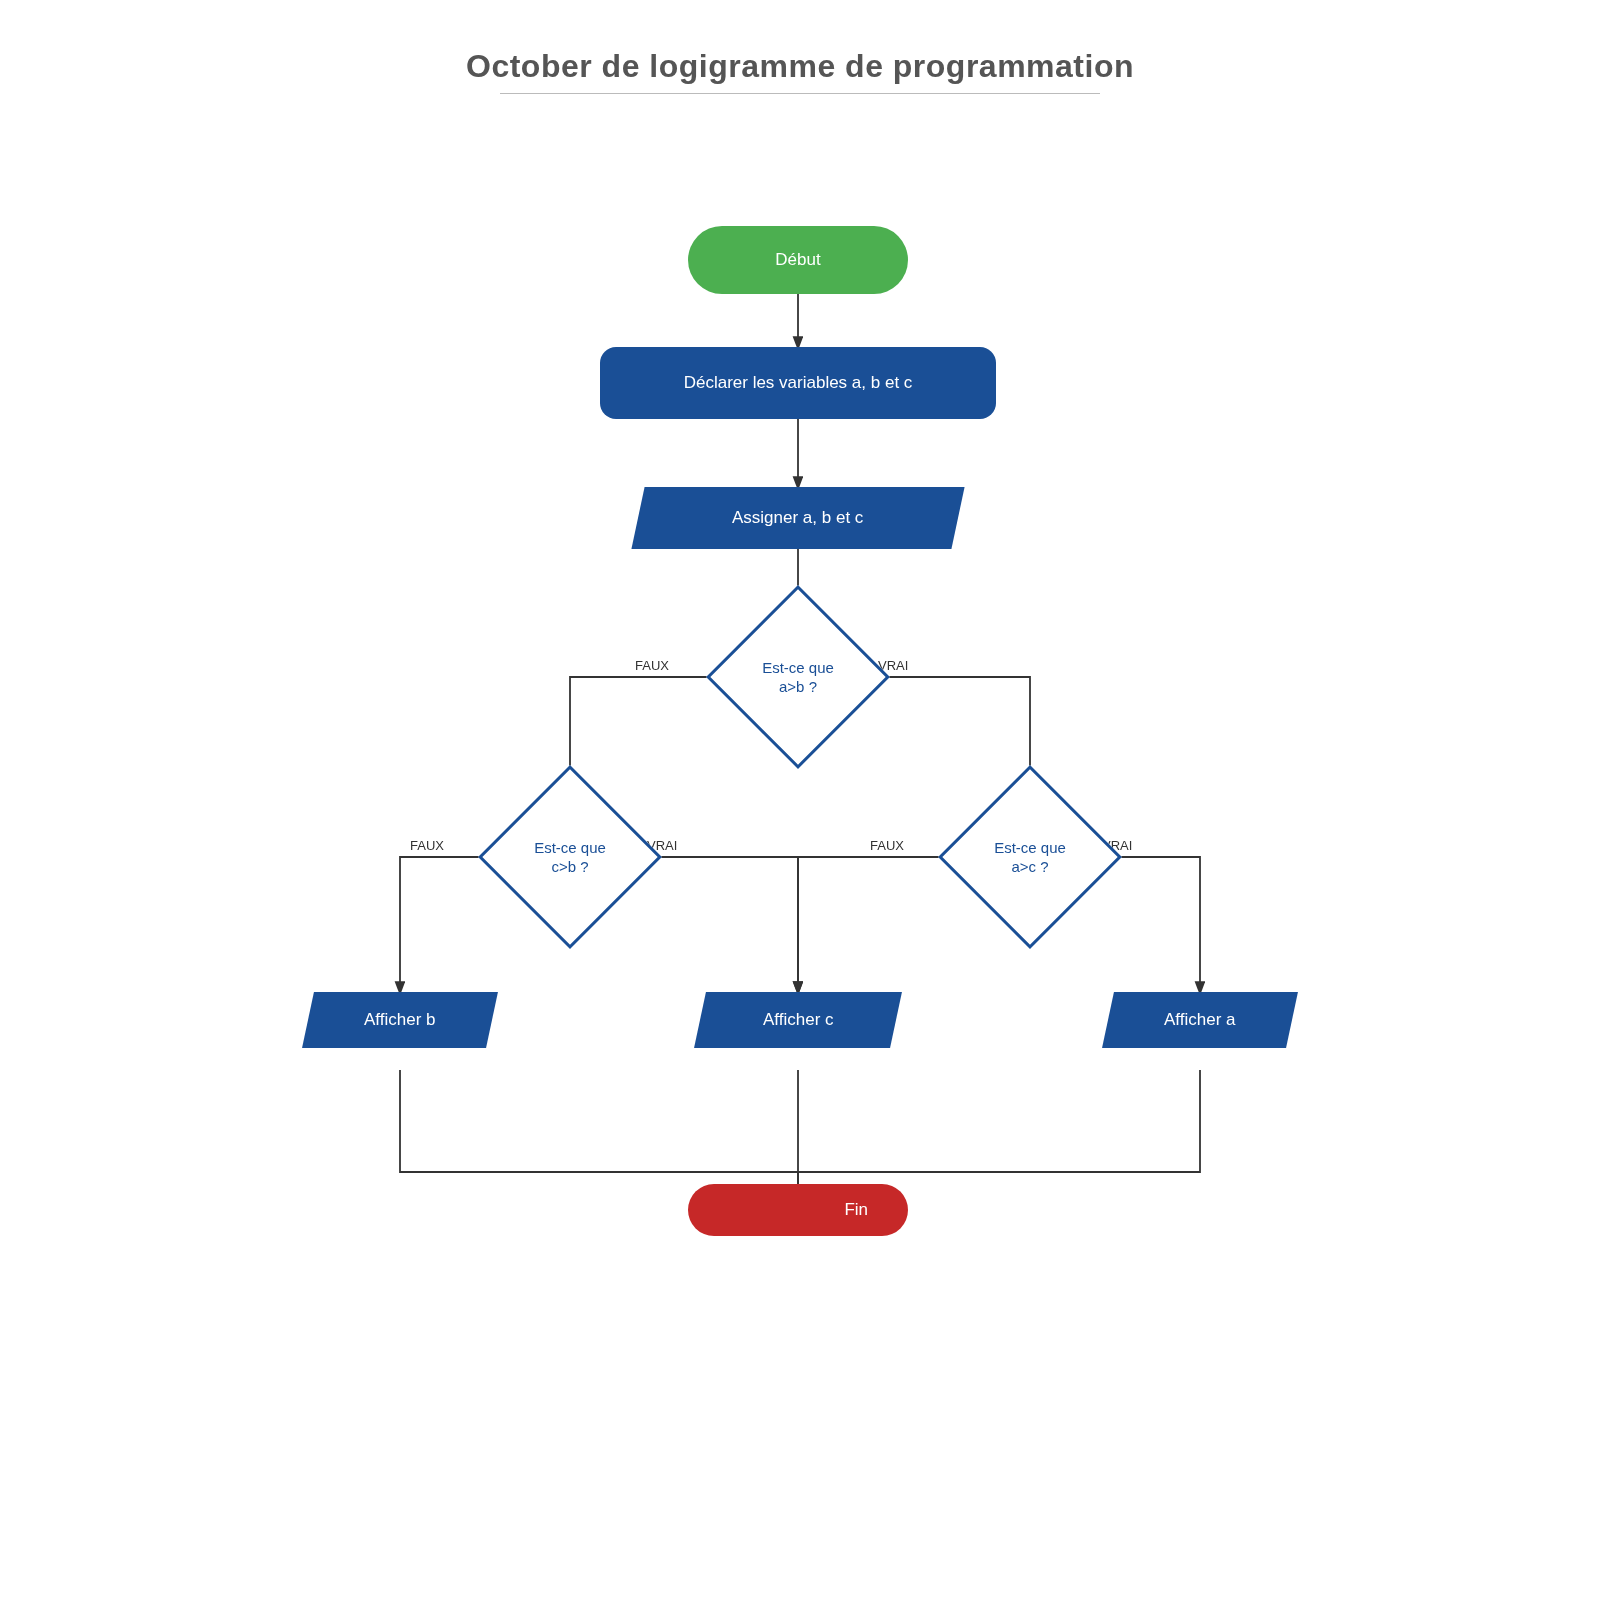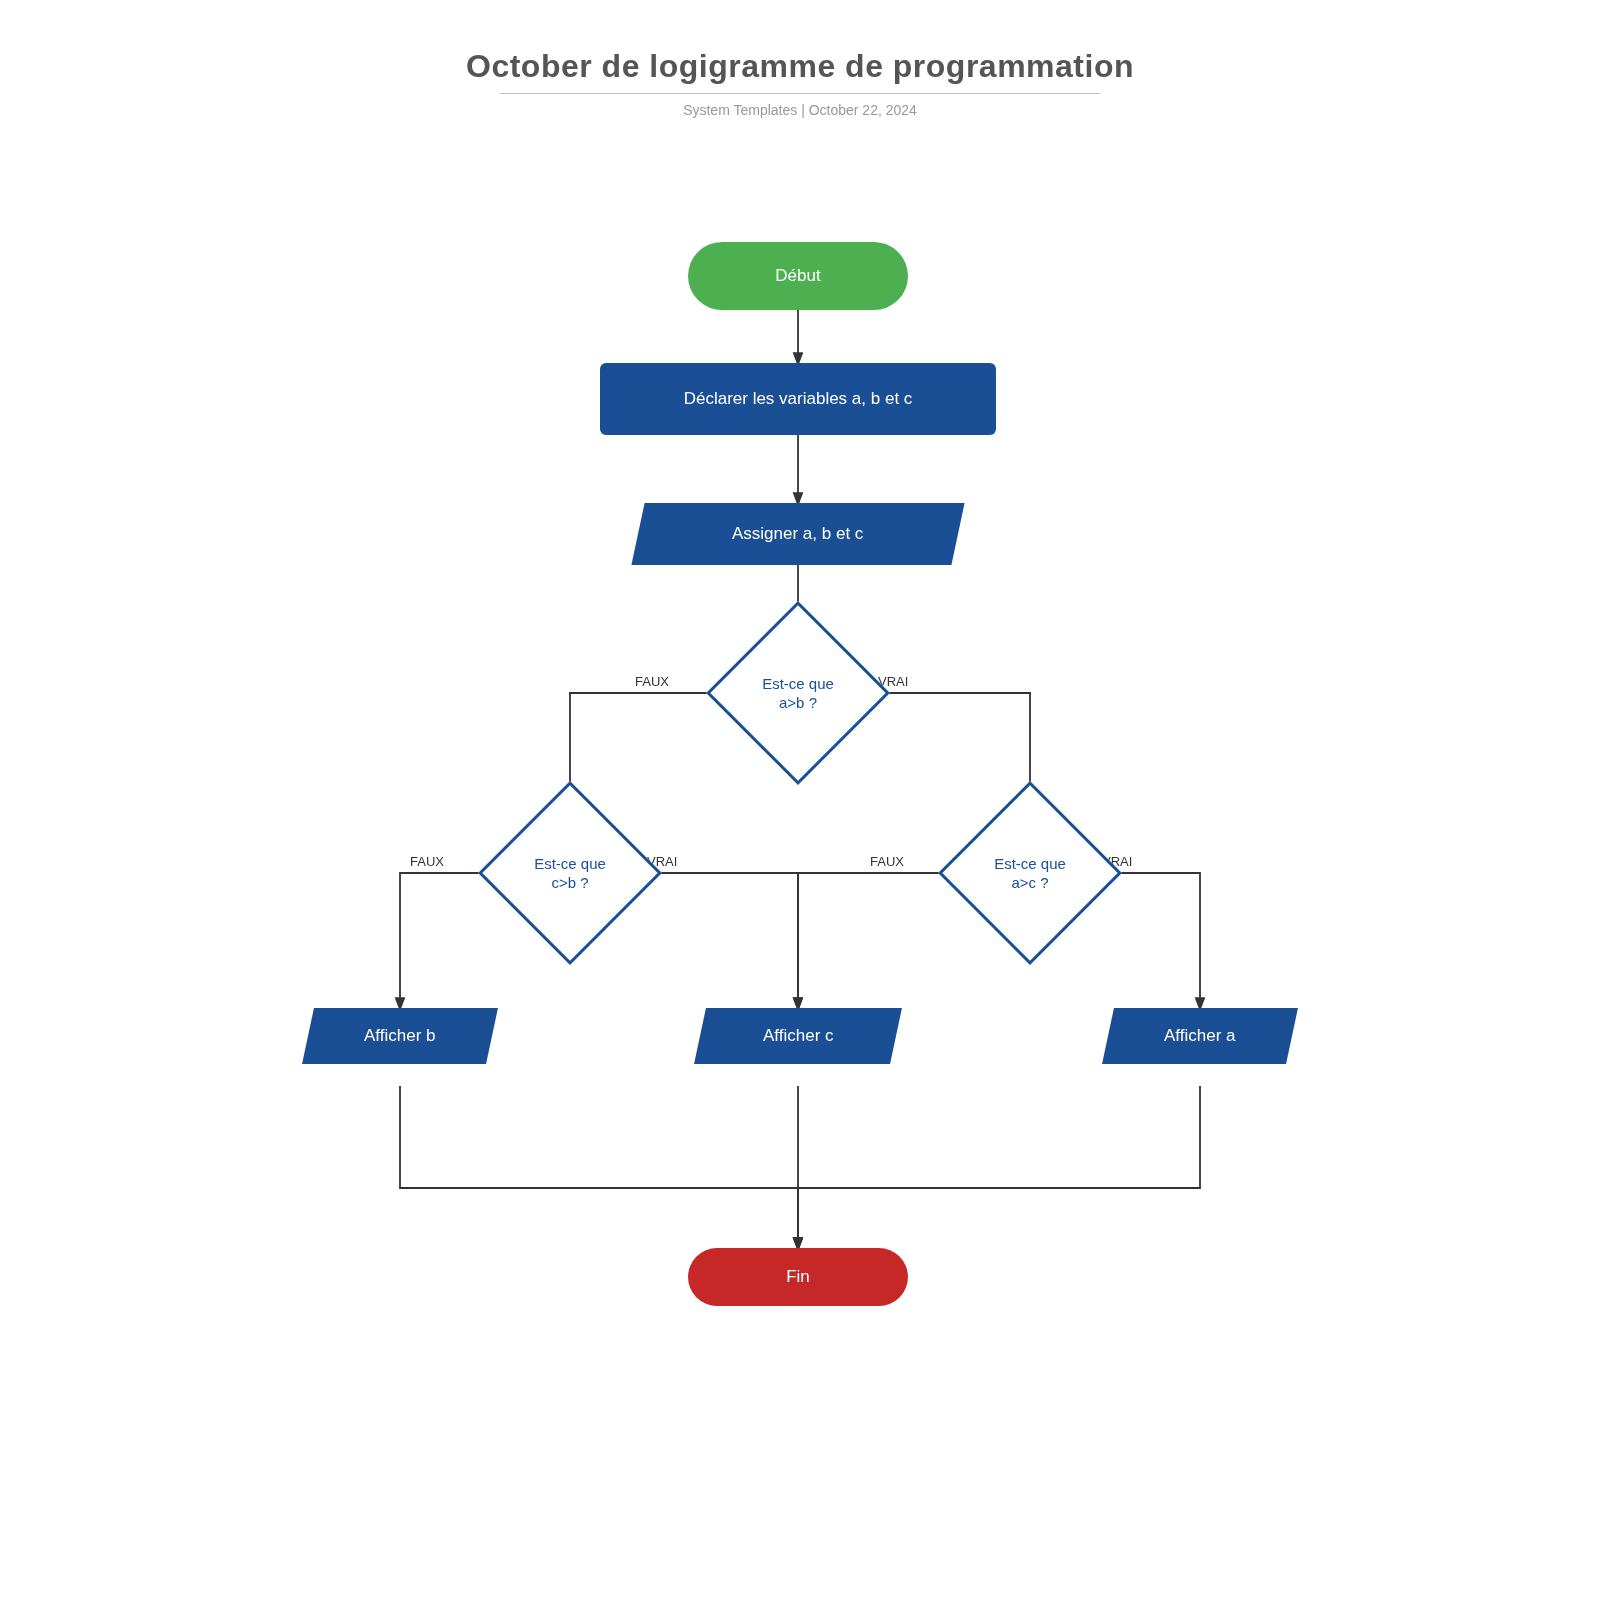--- a/index.html
+++ b/index.html
@@ -60,21 +60,21 @@
     
     .node-pill {
       border-radius: 50px;
       padding: 14px 40px;
     }
     .node-green { background: #4caf50; }
     .node-red { background: #c62828; }
 
     
     .node-rect {
-      border-radius: 6px;
+      border-radius: 16px;
       background: #1a4f96;
     }
 
     
     .node-para {
       background: #1a4f96;
       transform: skewX(-12deg);
     }
     .node-para span {
       transform: skewX(12deg);
@@ -130,25 +130,20 @@
       fill: #333;
       font-family: 'Segoe UI', Arial, sans-serif;
     }
   </style>
 </head>
 <body>
 
 <div class="page-header">
   <div class="page-title">October de logigramme de programmation</div>
   <hr class="page-divider">
-  <div class="page-subtitle">
-    <span>System Templates</span>
-    <span> | </span>
-    <span>October 22, 2024</span>
-  </div>
 </div>
 
 <div class="flowchart">
 
   <svg class="arrows-svg">
     <defs>
       <marker id="arrowhead" markerWidth="8" markerHeight="8" refX="6" refY="3" orient="auto">
         <path d="M0,0 L0,6 L8,3 z" fill="#333"></path>
       </marker>
     </defs>
@@ -222,17 +217,17 @@
   </div>
 
   <div class="node node-para" style="left:450px; top:860px; width:196px; height:56px;">
     <span>Afficher c</span>
   </div>
 
   <div class="node node-para" style="left:858px; top:860px; width:184px; height:56px;">
     <span>Afficher a</span>
   </div>
 
-  <div class="node node-pill node-red" style="left:438px; top:1100px; width:220px; height:58px;">
+  <div class="node node-pill node-red" style="left:438px; top:1052px; width:220px; height:52px;justify-content:flex-end;">
     <span>Fin</span>
   </div>
 
 </div>
 
 </body></html>

